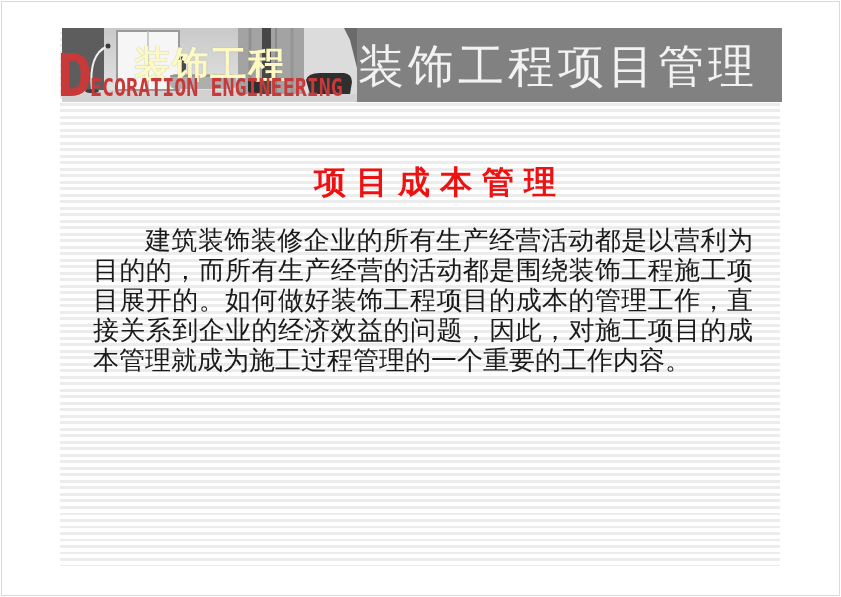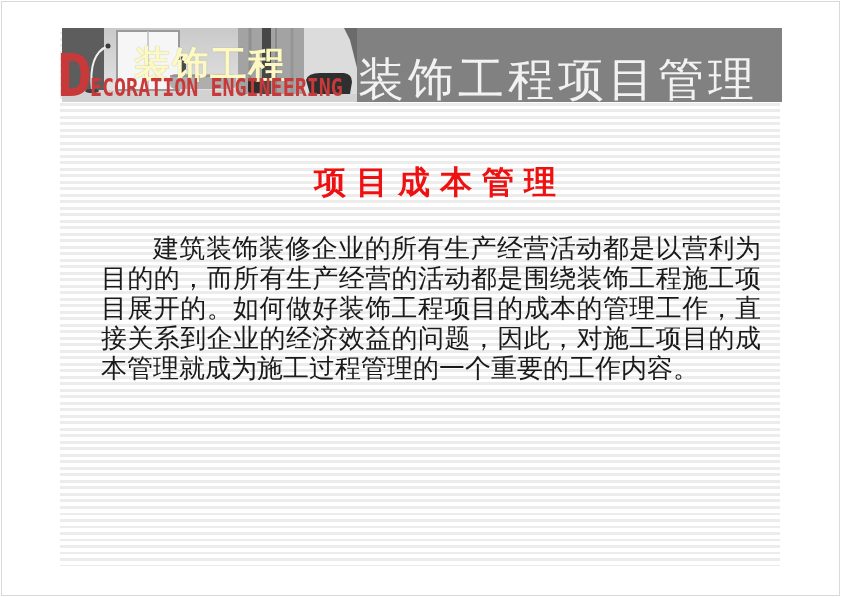--- a/index.html
+++ b/index.html
@@ -35,21 +35,21 @@
     background: #818181;
   }
   .banner-photo {
     position: absolute;
     left: 0; top: 0;
     width: 295px; height: 74px;
     display: block;
   }
   .banner-title {
     position: absolute;
-    left: 296px; top: 13px; height: 54px;
+    left: 296px; top: 0; height: 54px;
     line-height: 76px;
     font-size: 46px;
     color: #f2f2f2;
     letter-spacing: 4px;
     white-space: nowrap;
     font-weight: 400;
     text-align: center;
   }
   .logo-cn {
     position: absolute;
@@ -93,21 +93,21 @@
     font-weight: bold;
     font-size: 32px;
     letter-spacing: 10px;
     text-indent: 10px;
     color: #ee1111;
   }
   .body-text {
     position: absolute;
     left: 33px; top: 198px;
     width: 660px;
-    margin: 8px;
+    margin: 0;
     font-family: "Liberation Serif", serif;
     font-size: 26px;
     line-height: 30px;
     color: #1a1a1a;
     text-indent: 2em;
     text-align: justify;
   }
 </style>
 </head>
 <body>

